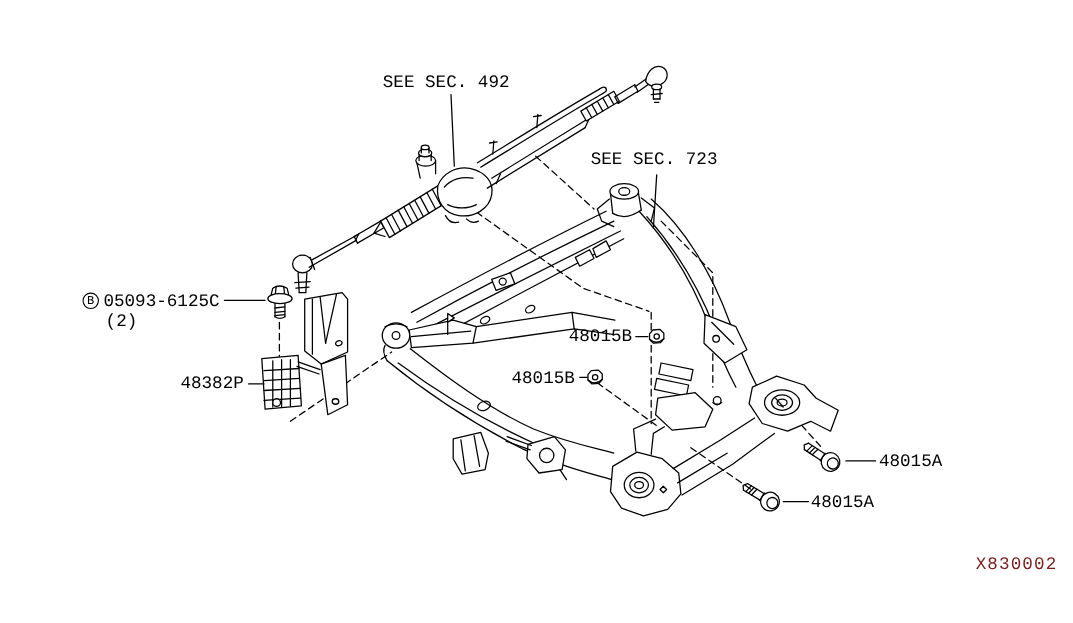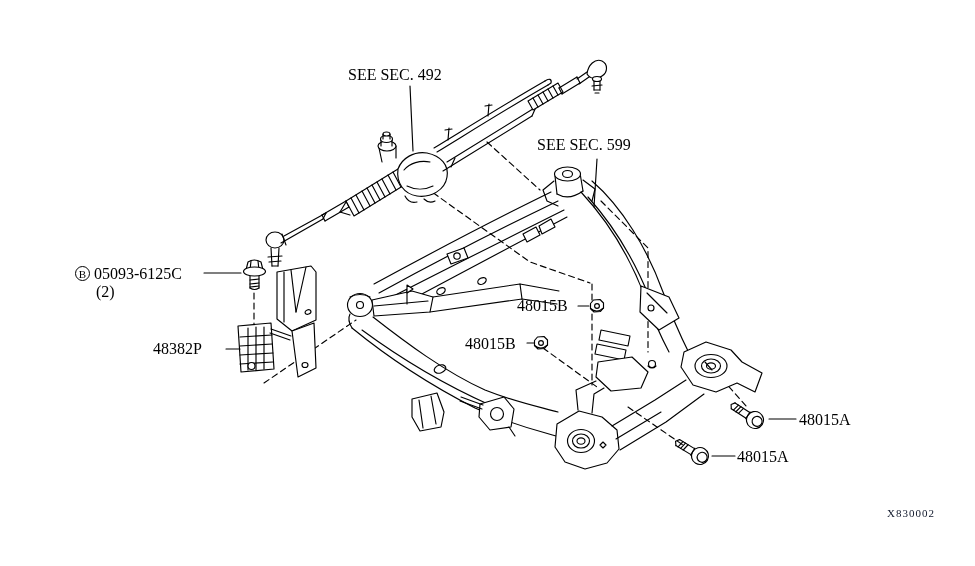--- a/index.html
+++ b/index.html
@@ -1,30 +1,30 @@
 <!DOCTYPE html>
 <html><head>
 <meta charset="utf-8">
 <style>
   html,body{margin:0;padding:0;background:#fff;}
   .canvas{
     position:relative;width:975px;height:566px;background:#fff;overflow:hidden;
-    font-family:Liberation Serif, serif;
+    font-family:Liberation Mono, monospace;
   }
   .canvas svg{position:absolute;left:0;top:0;}
   .lbl{
     position:absolute;font-size:16px;line-height:16px;color:#000;
     white-space:pre;letter-spacing:0px;
   }
   .circle-marker{
     position:absolute;width:15px;height:15px;border:1.4px solid #000;border-radius:50%;
     font-size:11px;line-height:14px;text-align:center;color:#000;box-sizing:border-box;
   }
   .footer-code{
-    position:absolute;font-size:11px;line-height:15px;color:#0f172a;letter-spacing:1px;
+    position:absolute;font-size:16px;line-height:15px;color:#7f1d1d;letter-spacing:1px;
   }
   path,line,ellipse,circle,polyline{vector-effect:non-scaling-stroke;}
 </style>
 </head>
 <body>
 
 <div class="canvas">
 
 <svg width="975" height="566" viewBox="0 0 975 566" fill="none" stroke="#000" stroke-width="1.15" stroke-linecap="round" stroke-linejoin="round">
 
@@ -278,27 +278,27 @@
     <path d="M578,306 L589,306"></path>
     <path d="M527,343 L534,343"></path>
     <path d="M769,419 L796,419"></path>
     <path d="M712,456 L735,456"></path>
     <path d="M226,349 L240,349"></path>
   </g>
 </svg>
 
 <span class="lbl" style="left:348px;top:67px">SEE SEC. 492</span>
 
-<span class="lbl" style="left:537px;top:137px">SEE SEC. 599</span>
+<span class="lbl" style="left:537px;top:137px">SEE SEC. 723</span>
 
 <span class="circle-marker" style="left:75px;top:266px">B</span>
 <span class="lbl" style="left:94px;top:266px">05093-6125C</span>
 <span class="lbl" style="left:96px;top:284px">(2)</span>
 
-<span class="lbl" style="left:153px;top:341px">48382P</span>
+<span class="lbl" style="left:164px;top:341px">48382P</span>
 
 <span class="lbl" style="left:517px;top:298px">48015B</span>
 <span class="lbl" style="left:465px;top:336px">48015B</span>
 
 <span class="lbl" style="left:799px;top:412px">48015A</span>
 <span class="lbl" style="left:737px;top:449px">48015A</span>
 
 <span class="footer-code" style="left:887px;top:506px">X830002</span>
 
 </div>

